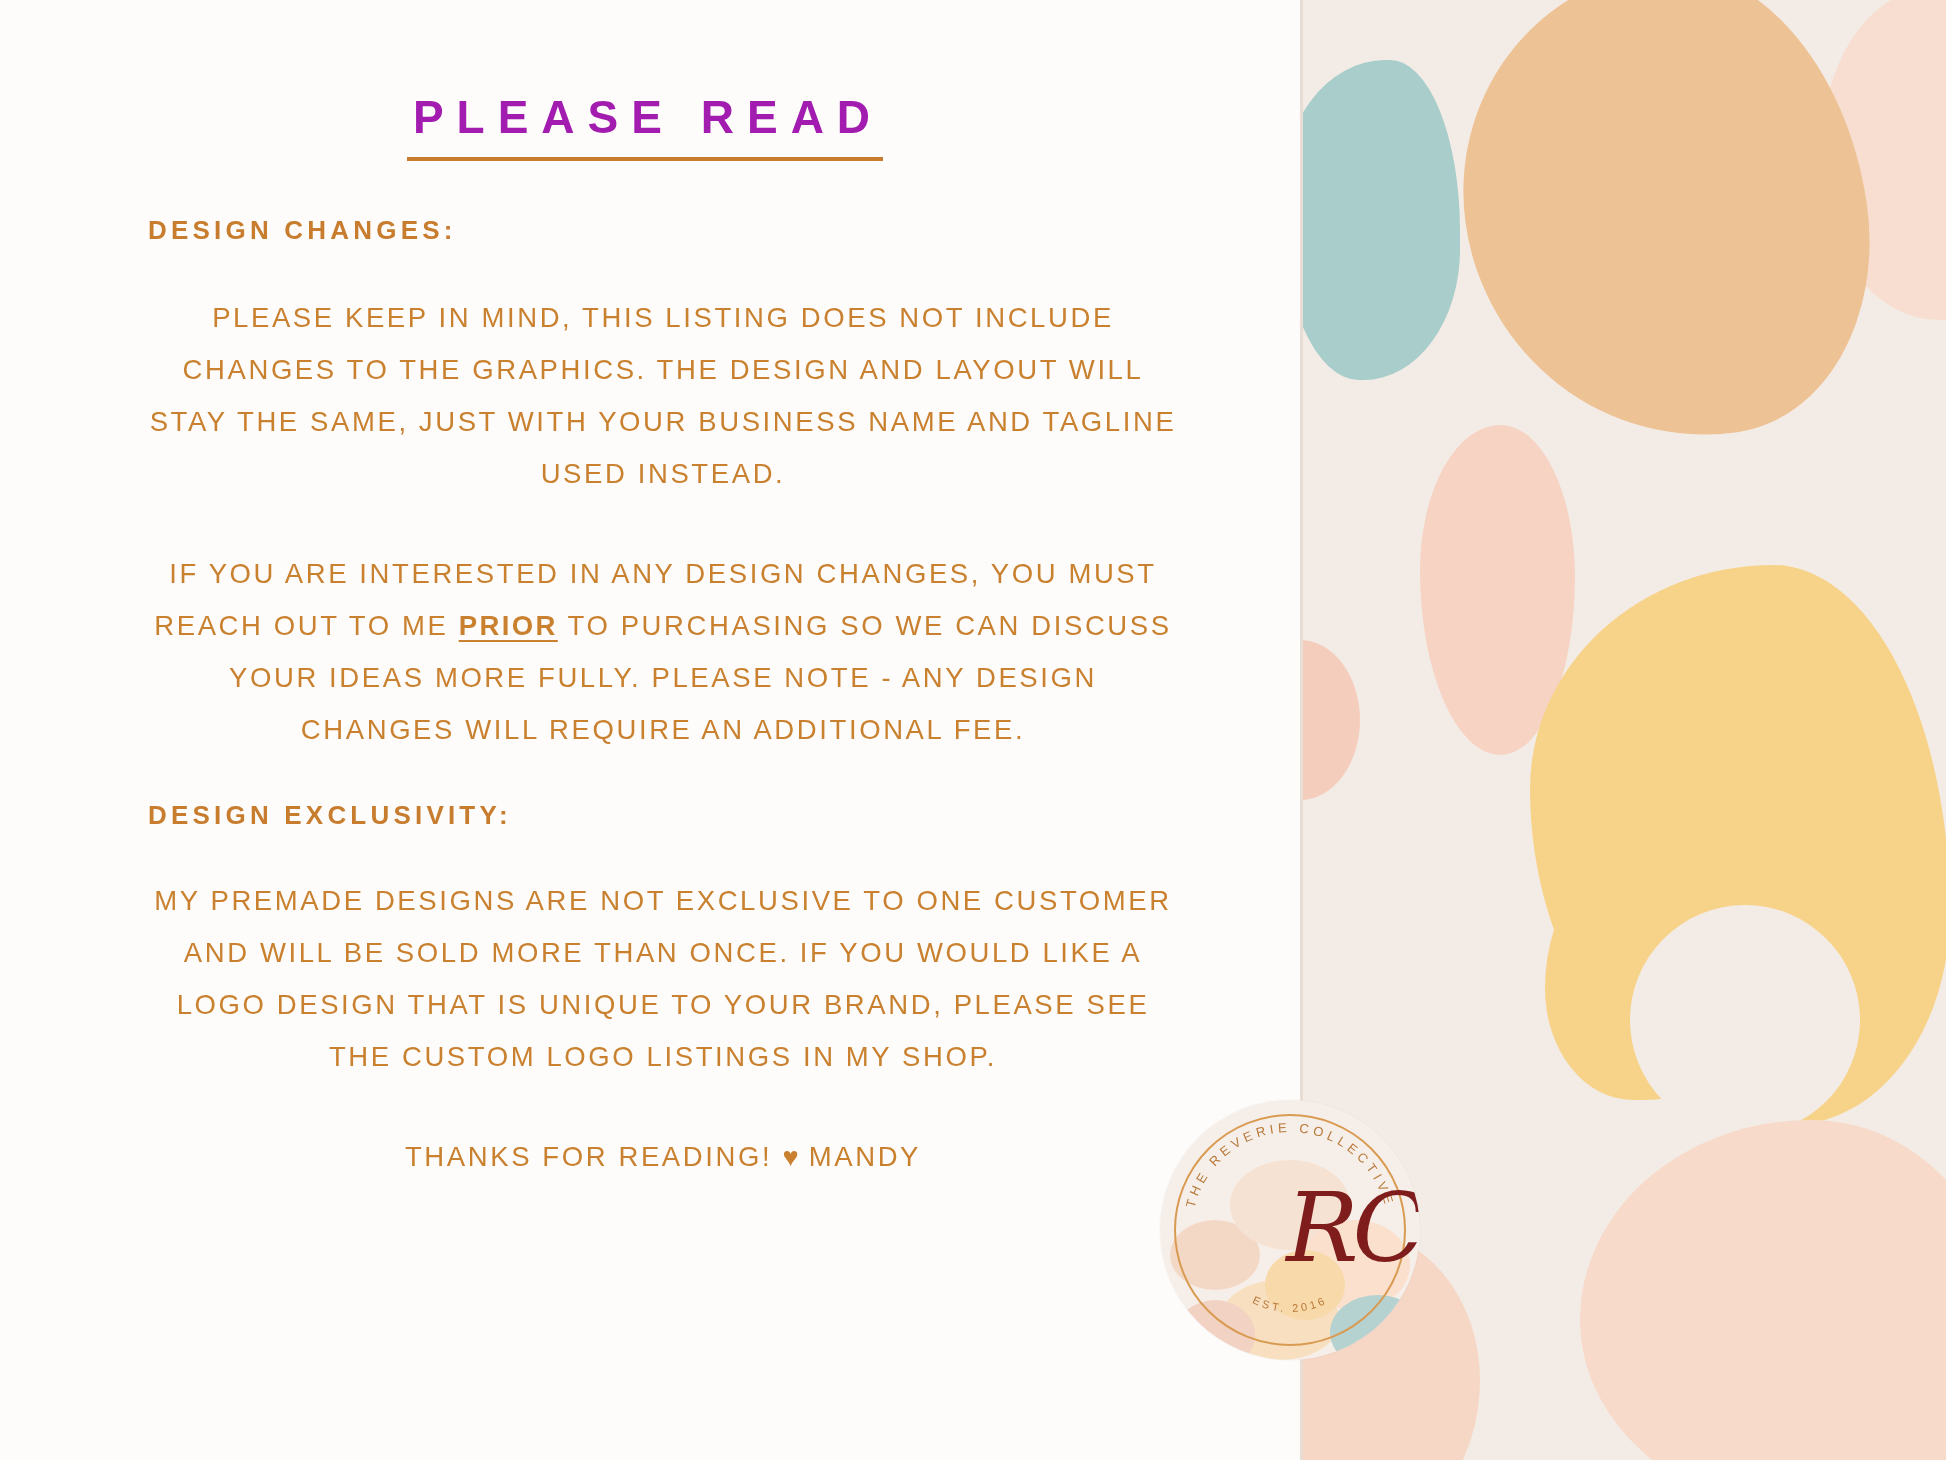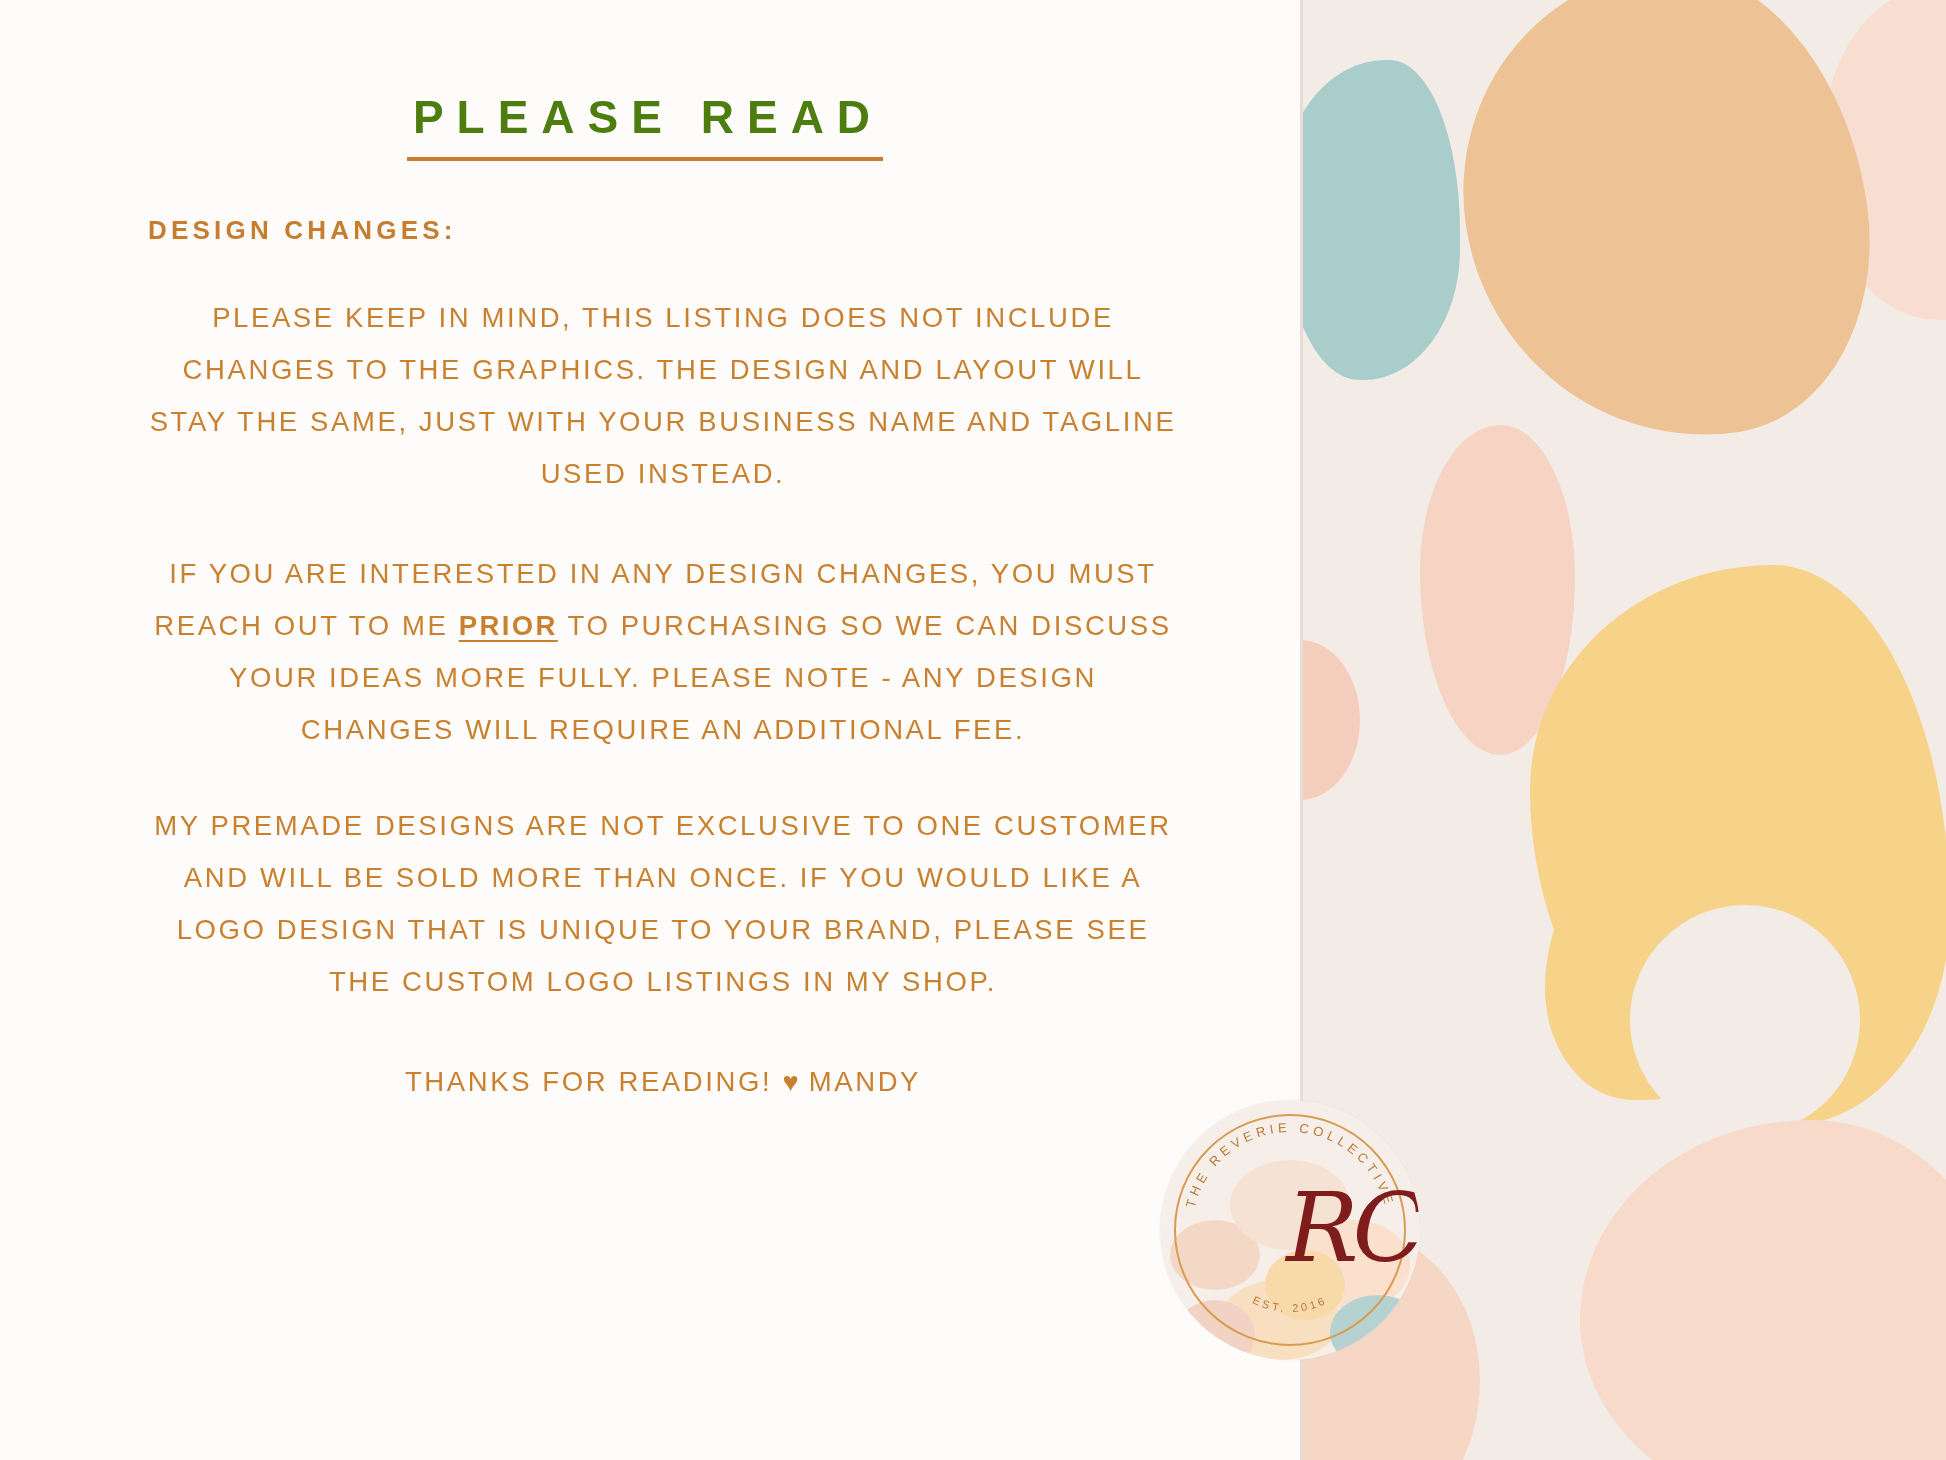--- a/index.html
+++ b/index.html
@@ -31,21 +31,21 @@
     background: #fdfcfa;
     z-index: 5;
   }
 
   .title {
     position: absolute;
     left: 140px;
     top: 90px;
     width: 1010px;
     text-align: center;
-    color: #4d7c0f;
+    color: #a21caf;
     font-size: 46px;
     font-weight: bold;
     letter-spacing: 13px;
     text-transform: uppercase;
   }
   .title span.underline-box {
     border-bottom: 4px solid #c77c2e;
     padding-bottom: 14px;
     padding-left: 6px;
     padding-right: 0px;
@@ -280,20 +280,21 @@
     </div>
 
     <div class="body-area">
 
       <div class="heading">DESIGN CHANGES:</div>
 
       <p class="para">PLEASE KEEP IN MIND, THIS LISTING DOES NOT INCLUDE CHANGES TO THE GRAPHICS. THE DESIGN AND LAYOUT WILL STAY THE SAME, JUST WITH YOUR BUSINESS NAME AND TAGLINE USED INSTEAD.</p>
 
       <p class="para tight"><span>IF YOU ARE INTERESTED IN ANY DESIGN CHANGES, YOU MUST REACH OUT TO ME </span><u>PRIOR</u><span> TO PURCHASING SO WE CAN DISCUSS YOUR IDEAS MORE FULLY. PLEASE NOTE - ANY DESIGN CHANGES WILL REQUIRE AN ADDITIONAL FEE.</span></p>
 
+      <div class="heading second">DESIGN EXCLUSIVITY:</div>
 
       <p class="para">MY PREMADE DESIGNS ARE NOT EXCLUSIVE TO ONE CUSTOMER AND WILL BE SOLD MORE THAN ONCE. IF YOU WOULD LIKE A LOGO DESIGN THAT IS UNIQUE TO YOUR BRAND, PLEASE SEE THE CUSTOM LOGO LISTINGS IN MY SHOP.</p>
 
       <p class="para"><span>THANKS FOR READING!</span> <span class="heart">♥</span> <span>MANDY</span></p>
 
     </div>
   </div>
 
   <div class="logo-badge">
     <div class="logo-inner-blobs">

